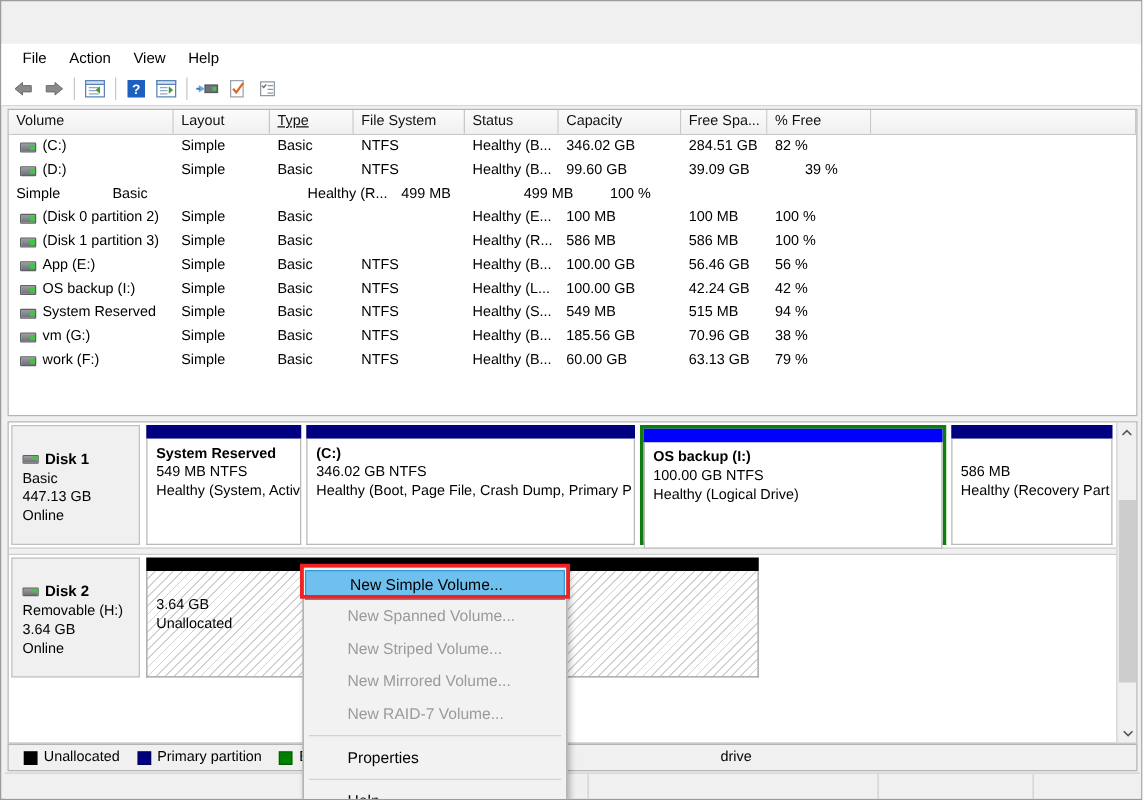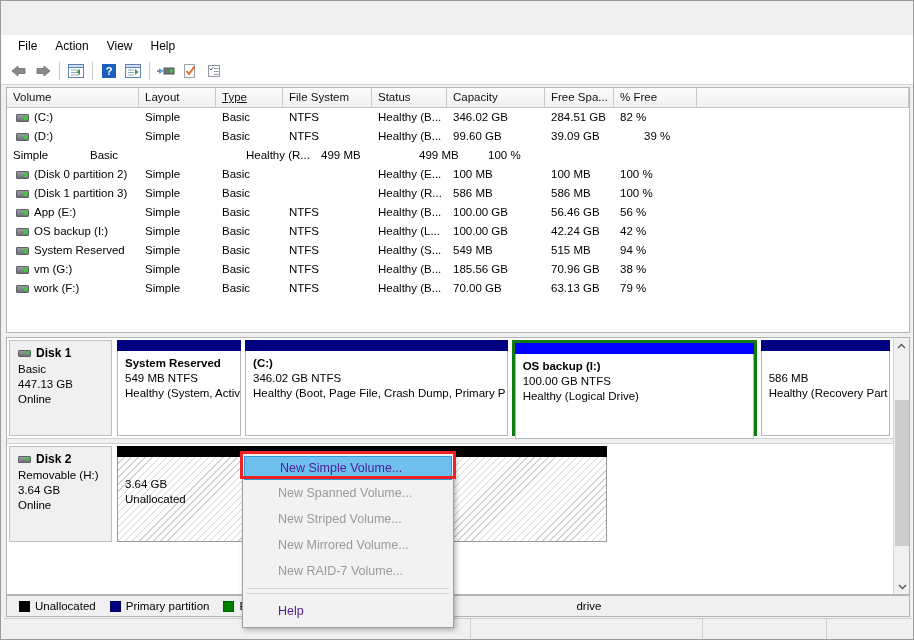--- a/index.html
+++ b/index.html
@@ -105,21 +105,21 @@
   .graphpane {
     position: absolute; left: 5px; top: 336px; width: 904px; height: 258px;
     background: #ffffff; border: 1px solid #b4b4b4; overflow: hidden;
   }
   .gp-inner { position: absolute; left: 0; top: 0; width: 887px; height: 256px; }
   .diskrow { position: relative; height: 100px; }
   .disk-sep { height: 6px; background: #f0f0f0; border-top: 1px solid #cfcfcf; border-bottom: 1px solid #cfcfcf; }
   .diskinfo {
     position: absolute; left: 2px; top: 2px; width: 103px; height: 96px;
     background: #f0f0f0; border: 1px solid #c0c0c0;
-    padding: 5px 0 0 8px;
+    padding: 19px 0 0 8px;
   }
   .diskinfo .dname {
     font-weight: bold; font-size: 12px; color: #000; display: flex; align-items: center;
     margin-bottom: 2px;
   }
   .diskinfo .dname .dicon {
     width: 13px; height: 7px; position: relative; margin-right: 5px;
   }
   .diskinfo .dname .dicon .b { position: absolute; inset: 0; background: linear-gradient(#9a9da0,#6e7276);
      border: 1px solid #5d6165; border-radius: 1px; }
@@ -177,21 +177,21 @@
   
   .ctxmenu {
     position: absolute; left: 241px; top: 452px; width: 212px;
     background: #f2f2f2; border: 1px solid #a0a0a0;
     box-shadow: 2px 2px 5px rgba(0,0,0,0.28);
     padding: 2px 0 3px 0;
     z-index: 50;
   }
   .ctxitem {
     height: 26px; line-height: 26px; padding-left: 35px;
-    font-size: 12.5px; color: #4c1d95; white-space: nowrap;
+    font-size: 12.5px; color: #000000; white-space: nowrap;
   }
   .ctxitem.disabled { color: #9a9a9a; }
   .ctxitem.highlight {
     background: #6fc0ef; border: 1px solid #2e9ada; margin: 0 1px; height: 24px; line-height: 22px;
   }
   .ctx-sep { height: 1px; background: #d3d3d3; margin: 4px 4px; }
   .ctx-redbox {
     position: absolute; left: 239px; top: 450px; width: 216px; height: 28px;
     border: 3px solid #ee2222; z-index: 60; pointer-events: none;
   }
@@ -429,21 +429,21 @@
             <span class="drv-icon">
               <span class="b"></span>
               <span class="g"></span>
             </span>
             <span>work (F:)</span>
           </div>
           <div class="vcell" style="width: 77px;">Simple</div>
           <div class="vcell" style="width: 67px;">Basic</div>
           <div class="vcell" style="width: 89px;">NTFS</div>
           <div class="vcell" style="width: 75px;">Healthy (B...</div>
-          <div class="vcell" style="width: 98px;">70.00 GB</div>
+          <div class="vcell" style="width: 98px;">60.00 GB</div>
           <div class="vcell" style="width: 69px;">63.13 GB</div>
           <div class="vcell" style="width: 83px;">79 %</div>
         </div>
       </div>
   </div>
 
   <div class="graphpane">
     <div class="gp-inner" id="gp-inner">
         <div class="diskrow">
           <div class="diskinfo">
@@ -557,18 +557,19 @@
     <div class="sb-seg" style="width:85px;border-right:none"></div>
   </div>
 
   <div class="ctxmenu" id="ctxmenu">
       <div class="ctxitem highlight">New Simple Volume...</div>
       <div class="ctxitem disabled">New Spanned Volume...</div>
       <div class="ctxitem disabled">New Striped Volume...</div>
       <div class="ctxitem disabled">New Mirrored Volume...</div>
       <div class="ctxitem disabled">New RAID-7 Volume...</div>
       <div class="ctx-sep"></div>
+      <div class="ctxitem">Properties</div>
       <div class="ctx-sep"></div>
       <div class="ctxitem">Help</div>
     </div>
   <div class="ctx-redbox"></div>
 
 </div>
 
 </body></html>

